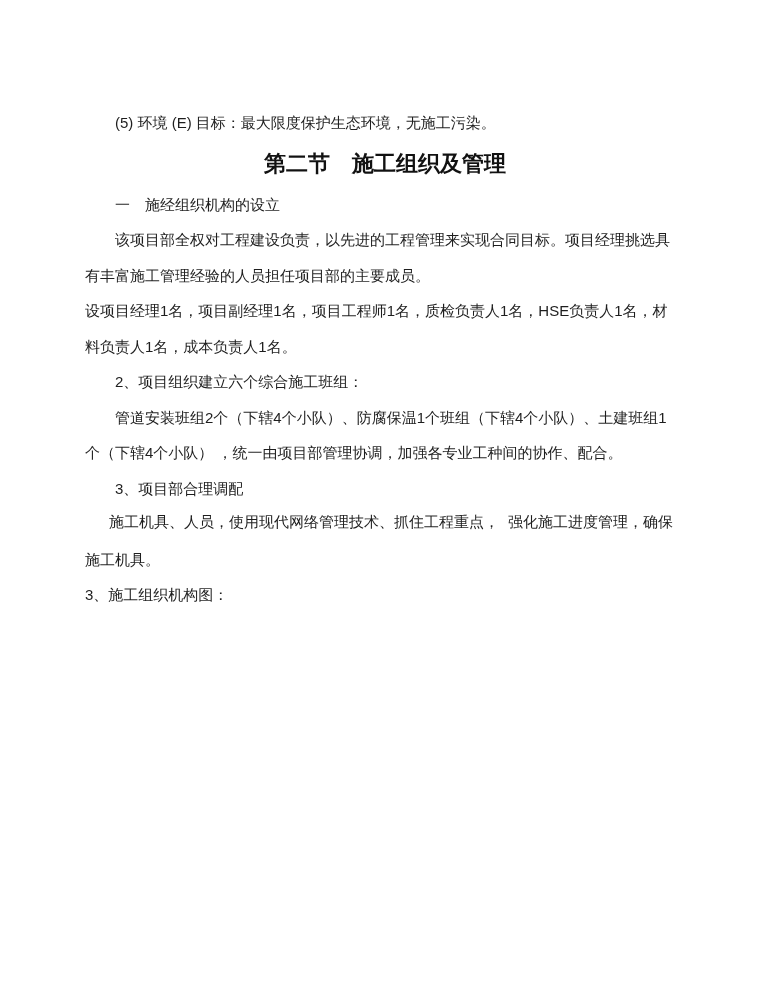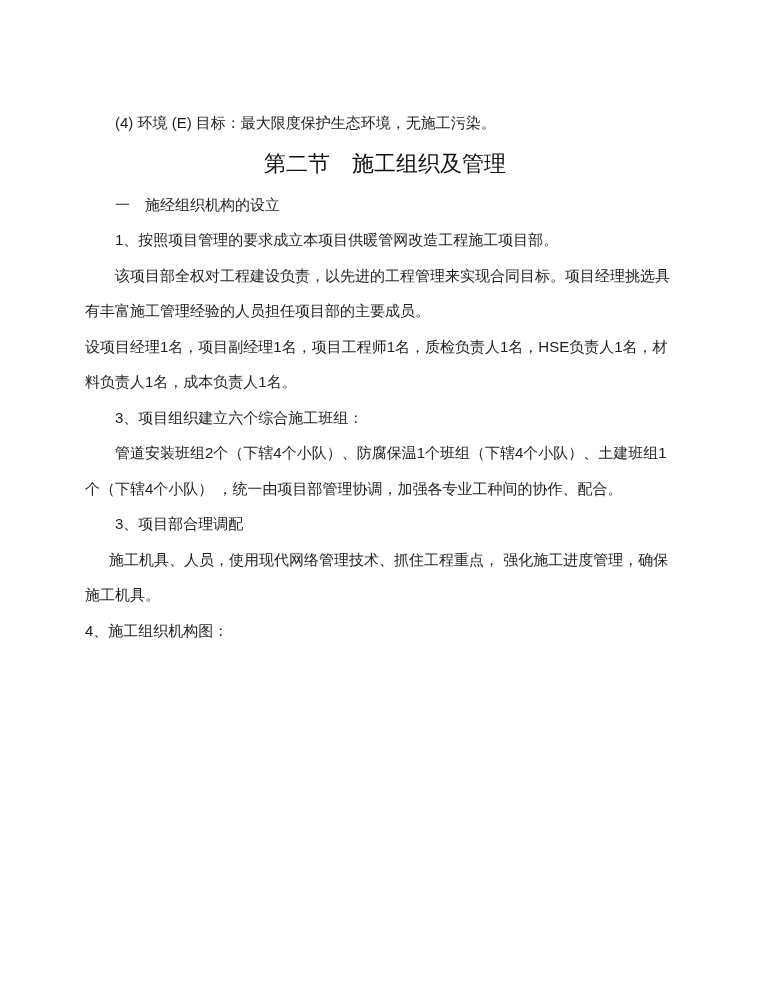--- a/index.html
+++ b/index.html
@@ -21,44 +21,43 @@
     color: #1e1e1e;
     overflow: hidden;
   }
   .line {
     margin: 0;
     padding: 0;
     white-space: nowrap;
     font-weight: normal;
   }
   .indent-2 { padding-left: 30px; }
-  .indent-15 { padding-left: 24px; }
+  .indent-15 { padding-left: 24px; font-family: Liberation Mono, monospace; }
   .section-heading {
     margin: 0;
     padding: 0;
     font-size: 22px;
-    font-weight: normal;
+    font-weight: bold;
     line-height: 46px;
     text-align: center;
     color: #111111;
     white-space: nowrap;
   }
 </style>
 </head>
 <body>
 
 <div class="doc-page">
-  <p class="line indent-2">(4) 环境 (E) 目标：最大限度保护生态环境，无施工污染。</p>
+  <p class="line indent-2">(5) 环境 (E) 目标：最大限度保护生态环境，无施工污染。</p>
   <h2 class="section-heading">第二节　施工组织及管理</h2>
   <p class="line indent-2">一　施经组织机构的设立</p>
-  <p class="line indent-2">1、按照项目管理的要求成立本项目供暖管网改造工程施工项目部。</p>
   <p class="line indent-2">该项目部全权对工程建设负责，以先进的工程管理来实现合同目标。项目经理挑选具</p>
   <p class="line">有丰富施工管理经验的人员担任项目部的主要成员。</p>
   <p class="line">设项目经理1名，项目副经理1名，项目工程师1名，质检负责人1名，HSE负责人1名，材</p>
   <p class="line">料负责人1名，成本负责人1名。</p>
-  <p class="line indent-2">3、项目组织建立六个综合施工班组：</p>
+  <p class="line indent-2">2、项目组织建立六个综合施工班组：</p>
   <p class="line indent-2">管道安装班组2个（下辖4个小队）、防腐保温1个班组（下辖4个小队）、土建班组1</p>
   <p class="line">个（下辖4个小队） ，统一由项目部管理协调，加强各专业工种间的协作、配合。</p>
   <p class="line indent-2">3、项目部合理调配</p>
   <p class="line indent-15">施工机具、人员，使用现代网络管理技术、抓住工程重点， 强化施工进度管理，确保</p>
   <p class="line">施工机具。</p>
-  <p class="line">4、施工组织机构图：</p>
+  <p class="line">3、施工组织机构图：</p>
 </div>
 
 </body></html>

